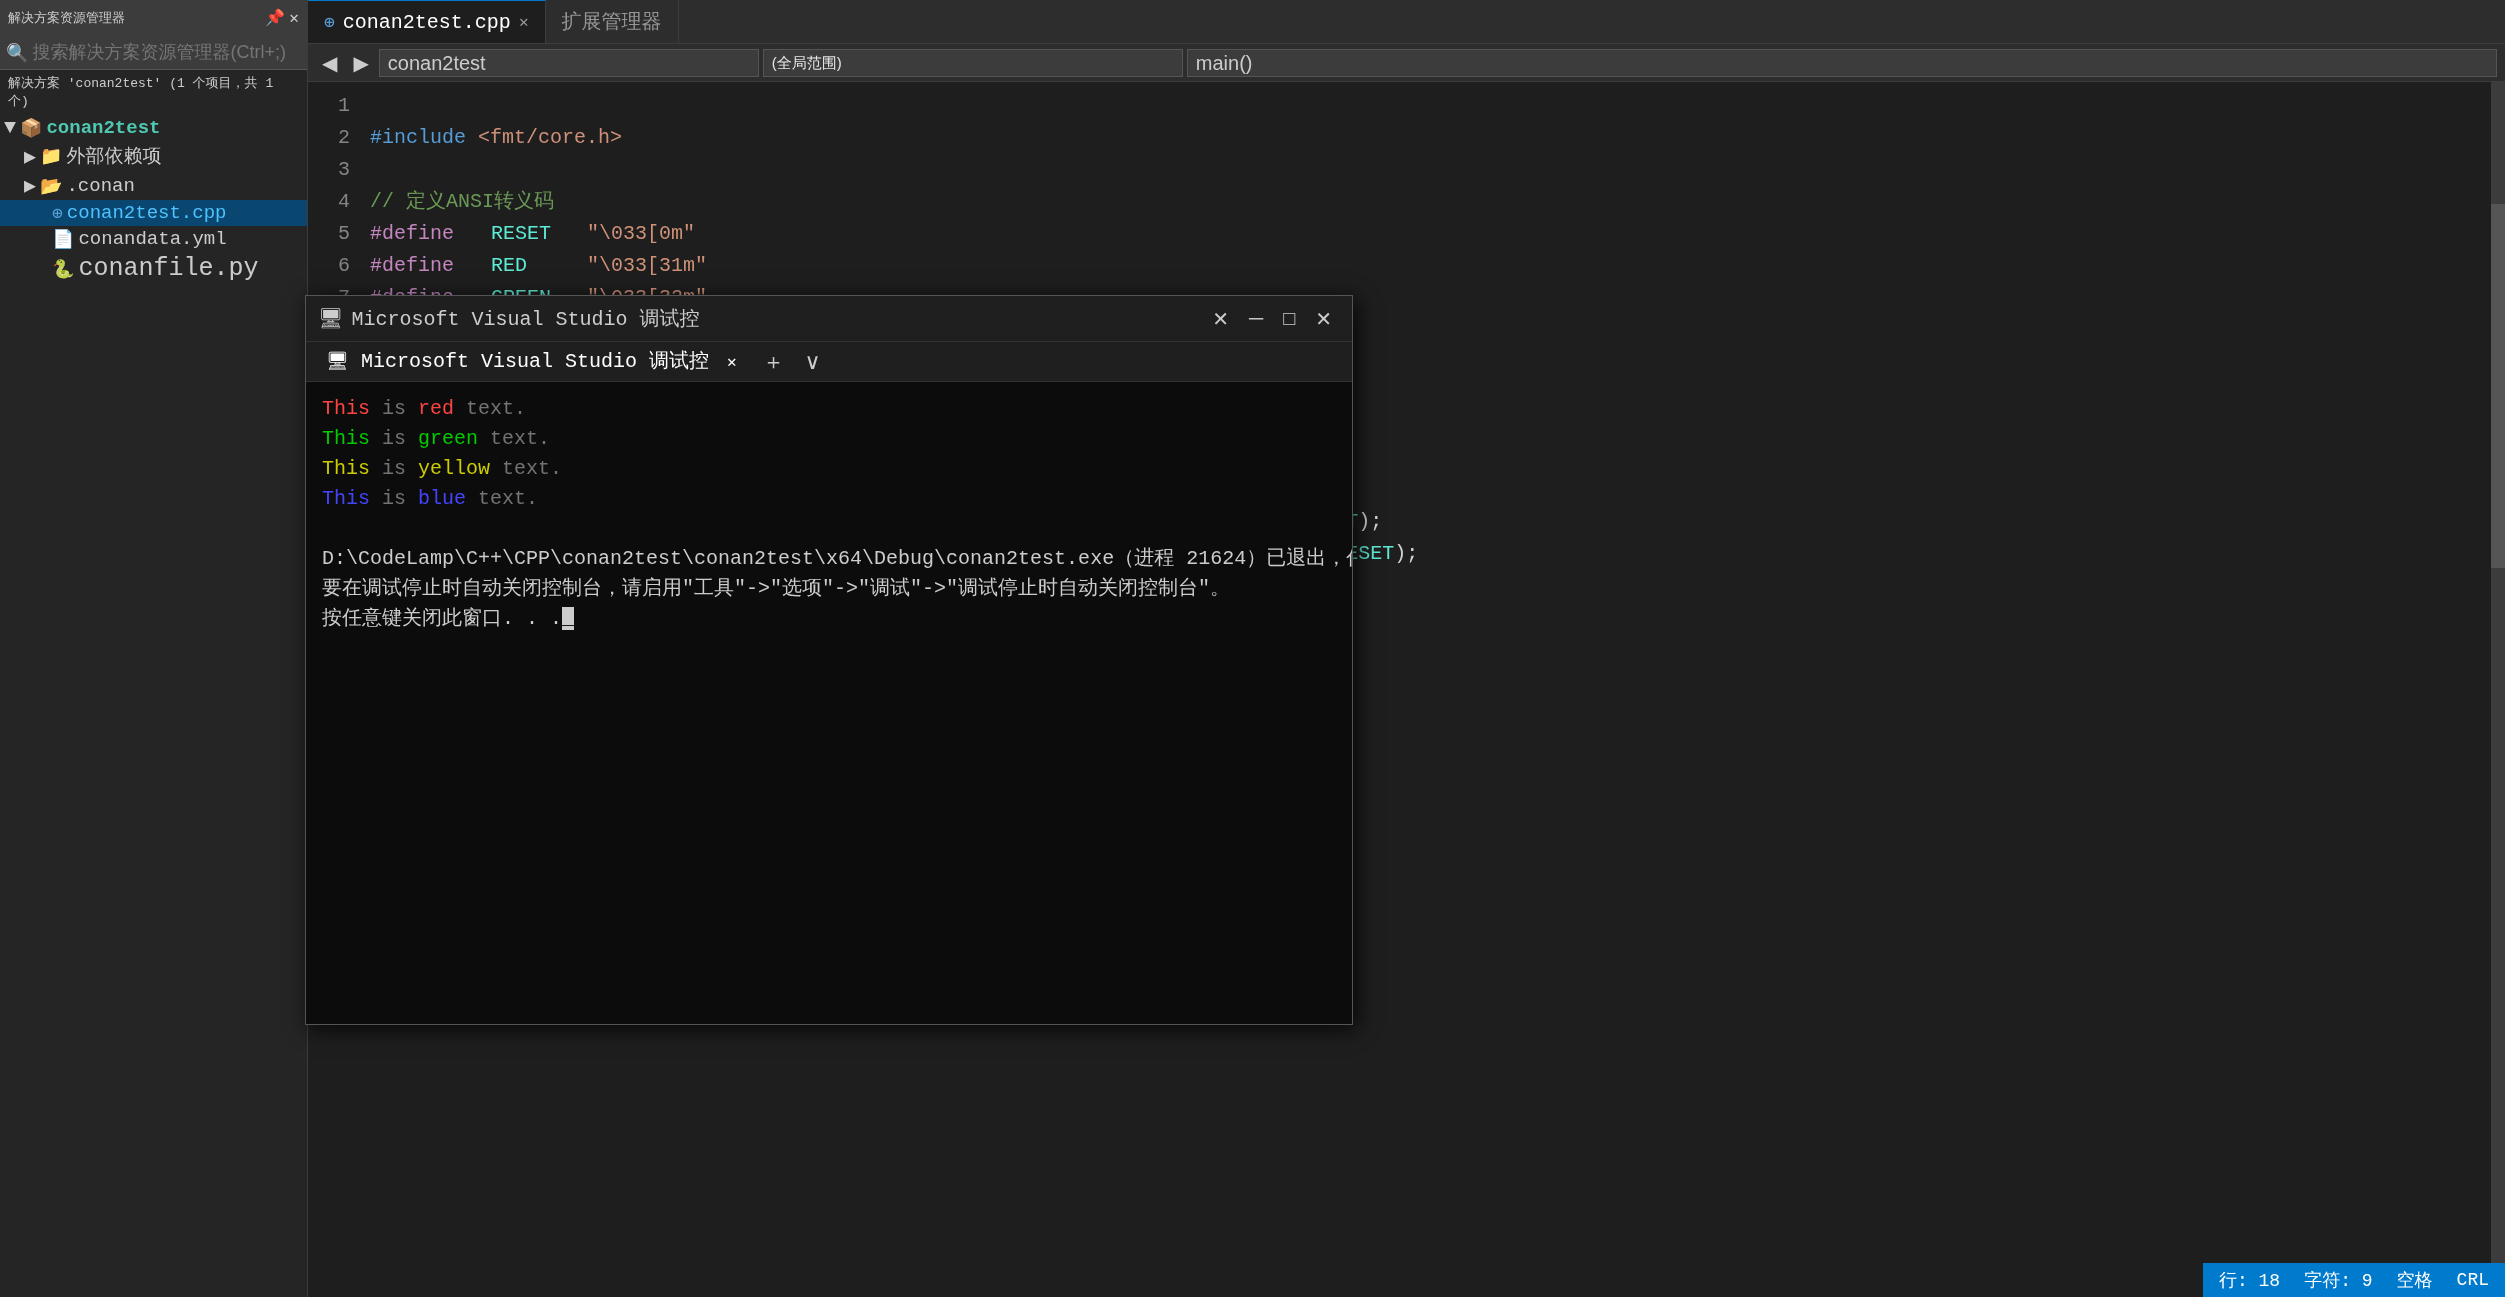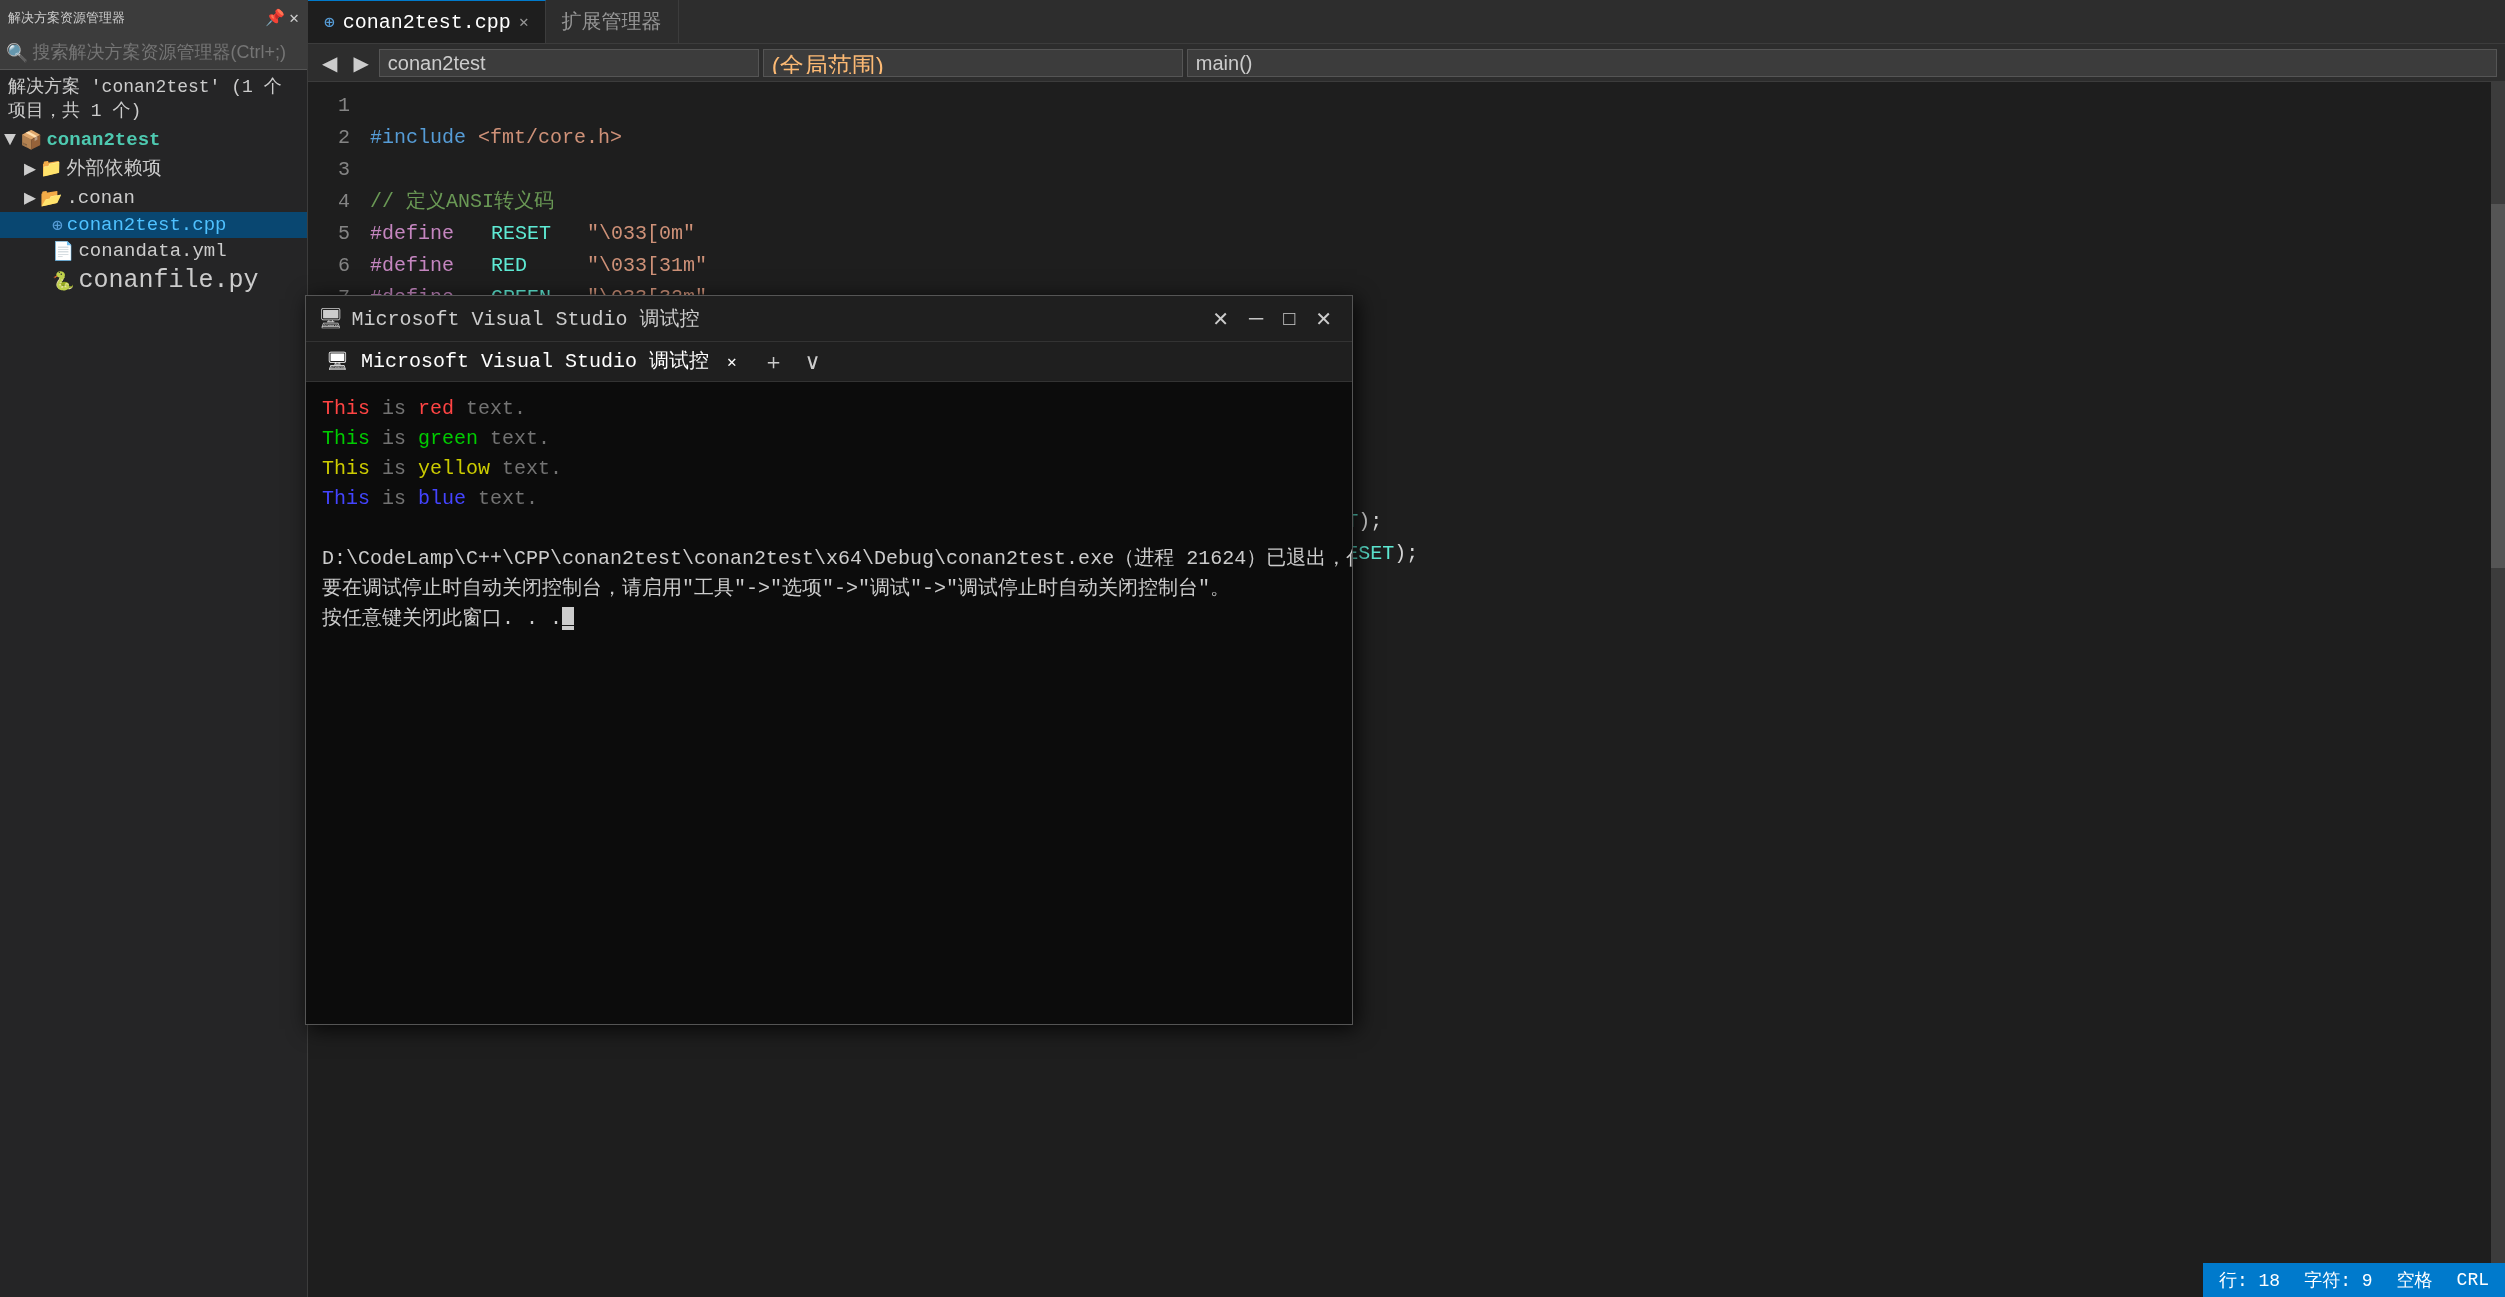--- a/index.html
+++ b/index.html
@@ -158,22 +158,22 @@
       padding: 2px 8px;
       height: 28px;
       flex: 0 0 380px;
       appearance: none;
       cursor: pointer;
     }
 
     #scope-dropdown {
       background: #3c3c3c;
       border: 1px solid #555;
-      color: #fdba74;
-      font-size: 24px;
+      color: #e5e5e5;
+      font-size: 15px;
       padding: 2px 8px;
       height: 28px;
       flex: 0 0 420px;
       appearance: none;
       cursor: pointer;
     }
 
     #nav-dropdown {
       background: #3c3c3c;
       border: 1px solid #555;
@@ -358,21 +358,21 @@
       <span style="cursor:pointer;font-size:16px;">📌</span>
       <span style="cursor:pointer;font-size:16px;">✕</span>
     </div>
   </div>
 
   <div id="sidebar-search-bar">
     <span style="color:#cccccc;font-size:18px;">🔍</span>
     <input id="sidebar-search-input" style="background: transparent; border: none; outline: none; color: rgb(204, 204, 204); font-size: 18px; flex: 1 1 0%;" placeholder="搜索解决方案资源管理器(Ctrl+;)">
   </div>
 
-  <div id="sidebar-solution-label" style="color:#cccccc;font-size:18px;padding:4px 8px;">解决方案 'conan2test' (1 个项目，共 1 个)</div>
+  <div id="sidebar-solution-label" style="color:#cccccc;font-size:13px;padding:4px 8px;">解决方案 'conan2test' (1 个项目，共 1 个)</div>
 
   <div>
 
     <div class="tree-item" style="padding-left:4px;">
       <span class="arrow">▼</span>
       <span style="margin-right:4px;font-size:18px;">📦</span>
       <span style="font-size:19px;color:#4ec9b0;font-weight:bold;">conan2test</span>
     </div>
 
     <div class="tree-item" style="padding-left:24px;">

